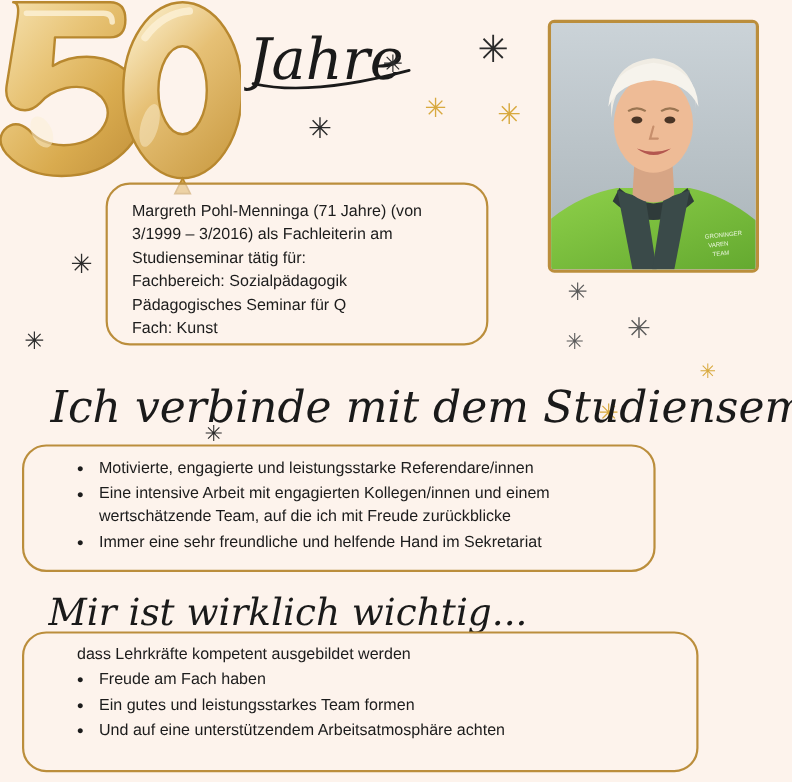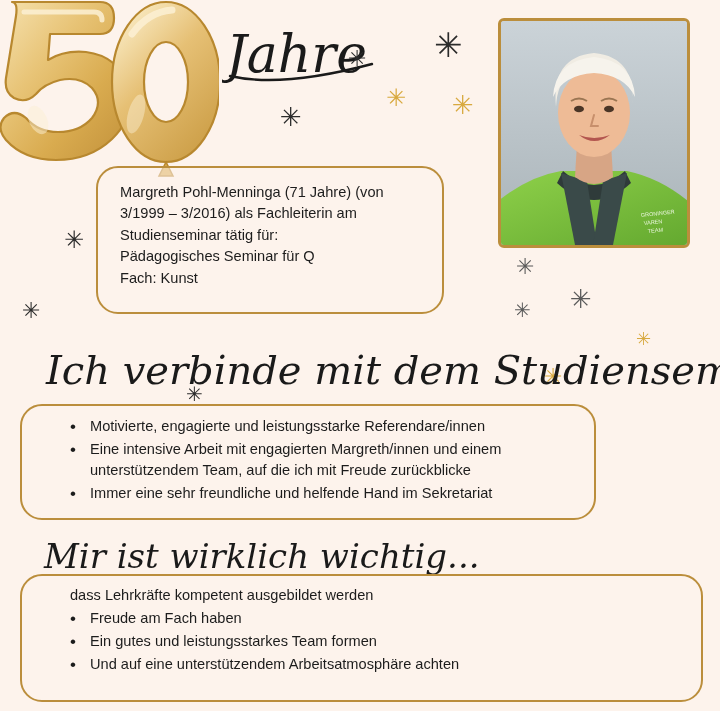--- a/index.html
+++ b/index.html
@@ -84,21 +84,21 @@
   #connect-box {
     left: 20px;
     top: 404px;
     width: 576px;
     height: 116px;
     padding: 10px 16px 10px 24px;
   }
   #important-box {
     left: 20px;
     top: 574px;
-    width: 683px;
+    width: 615px;
     height: 128px;
     padding: 9px 16px 2px 24px;
   }
 
   ul.bullets {
     margin: 0;
     padding: 0 0 0 44px;
     list-style: none;
   }
   ul.bullets li {
@@ -232,34 +232,35 @@
     <text x="140" y="196" font-family="Liberation Sans, sans-serif" font-size="5.5" fill="#e9f6dc" transform="rotate(-6 140 196)">GRONINGER</text>
     <text x="143" y="204" font-family="Liberation Sans, sans-serif" font-size="5.5" fill="#e9f6dc" transform="rotate(-6 143 204)">VAREN</text>
     <text x="147" y="212" font-family="Liberation Sans, sans-serif" font-size="5.5" fill="#e9f6dc" transform="rotate(-6 147 212)">TEAM</text>
   </svg>
 </div>
 
 <div class="rbox" id="intro-box">
   <p>Margreth Pohl-Menninga (71 Jahre) (von</p>
   <p>3/1999 – 3/2016) als Fachleiterin am</p>
   <p>Studienseminar tätig für:</p>
+  <p>Fachbereich: Sozialpädagogik</p>
   <p>Pädagogisches Seminar für Q</p>
   <p>Fach: Kunst</p>
 </div>
 
 <div class="script-head" id="connect-head">
   <svg width="660" height="54" viewBox="0 0 660 54">
     <text x="0" y="40" class="script-text" font-size="40">Ich verbinde mit dem Studienseminar...</text>
   </svg>
 </div>
 
 <div class="rbox" id="connect-box">
   <ul class="bullets">
     <li>Motivierte, engagierte und leistungsstarke Referendare/innen</li>
-    <li>Eine intensive Arbeit mit engagierten Margreth/innen und einem unterstützendem Team, auf die ich mit Freude zurückblicke</li>
+    <li>Eine intensive Arbeit mit engagierten Kollegen/innen und einem wertschätzende Team, auf die ich mit Freude zurückblicke</li>
     <li>Immer eine sehr freundliche und helfende Hand im Sekretariat</li>
   </ul>
 </div>
 
 <div class="script-head" id="important-head">
   <svg width="420" height="46" viewBox="0 0 420 46">
     <text x="0" y="34" class="script-text" font-size="34">Mir ist wirklich wichtig...</text>
   </svg>
 </div>
 

